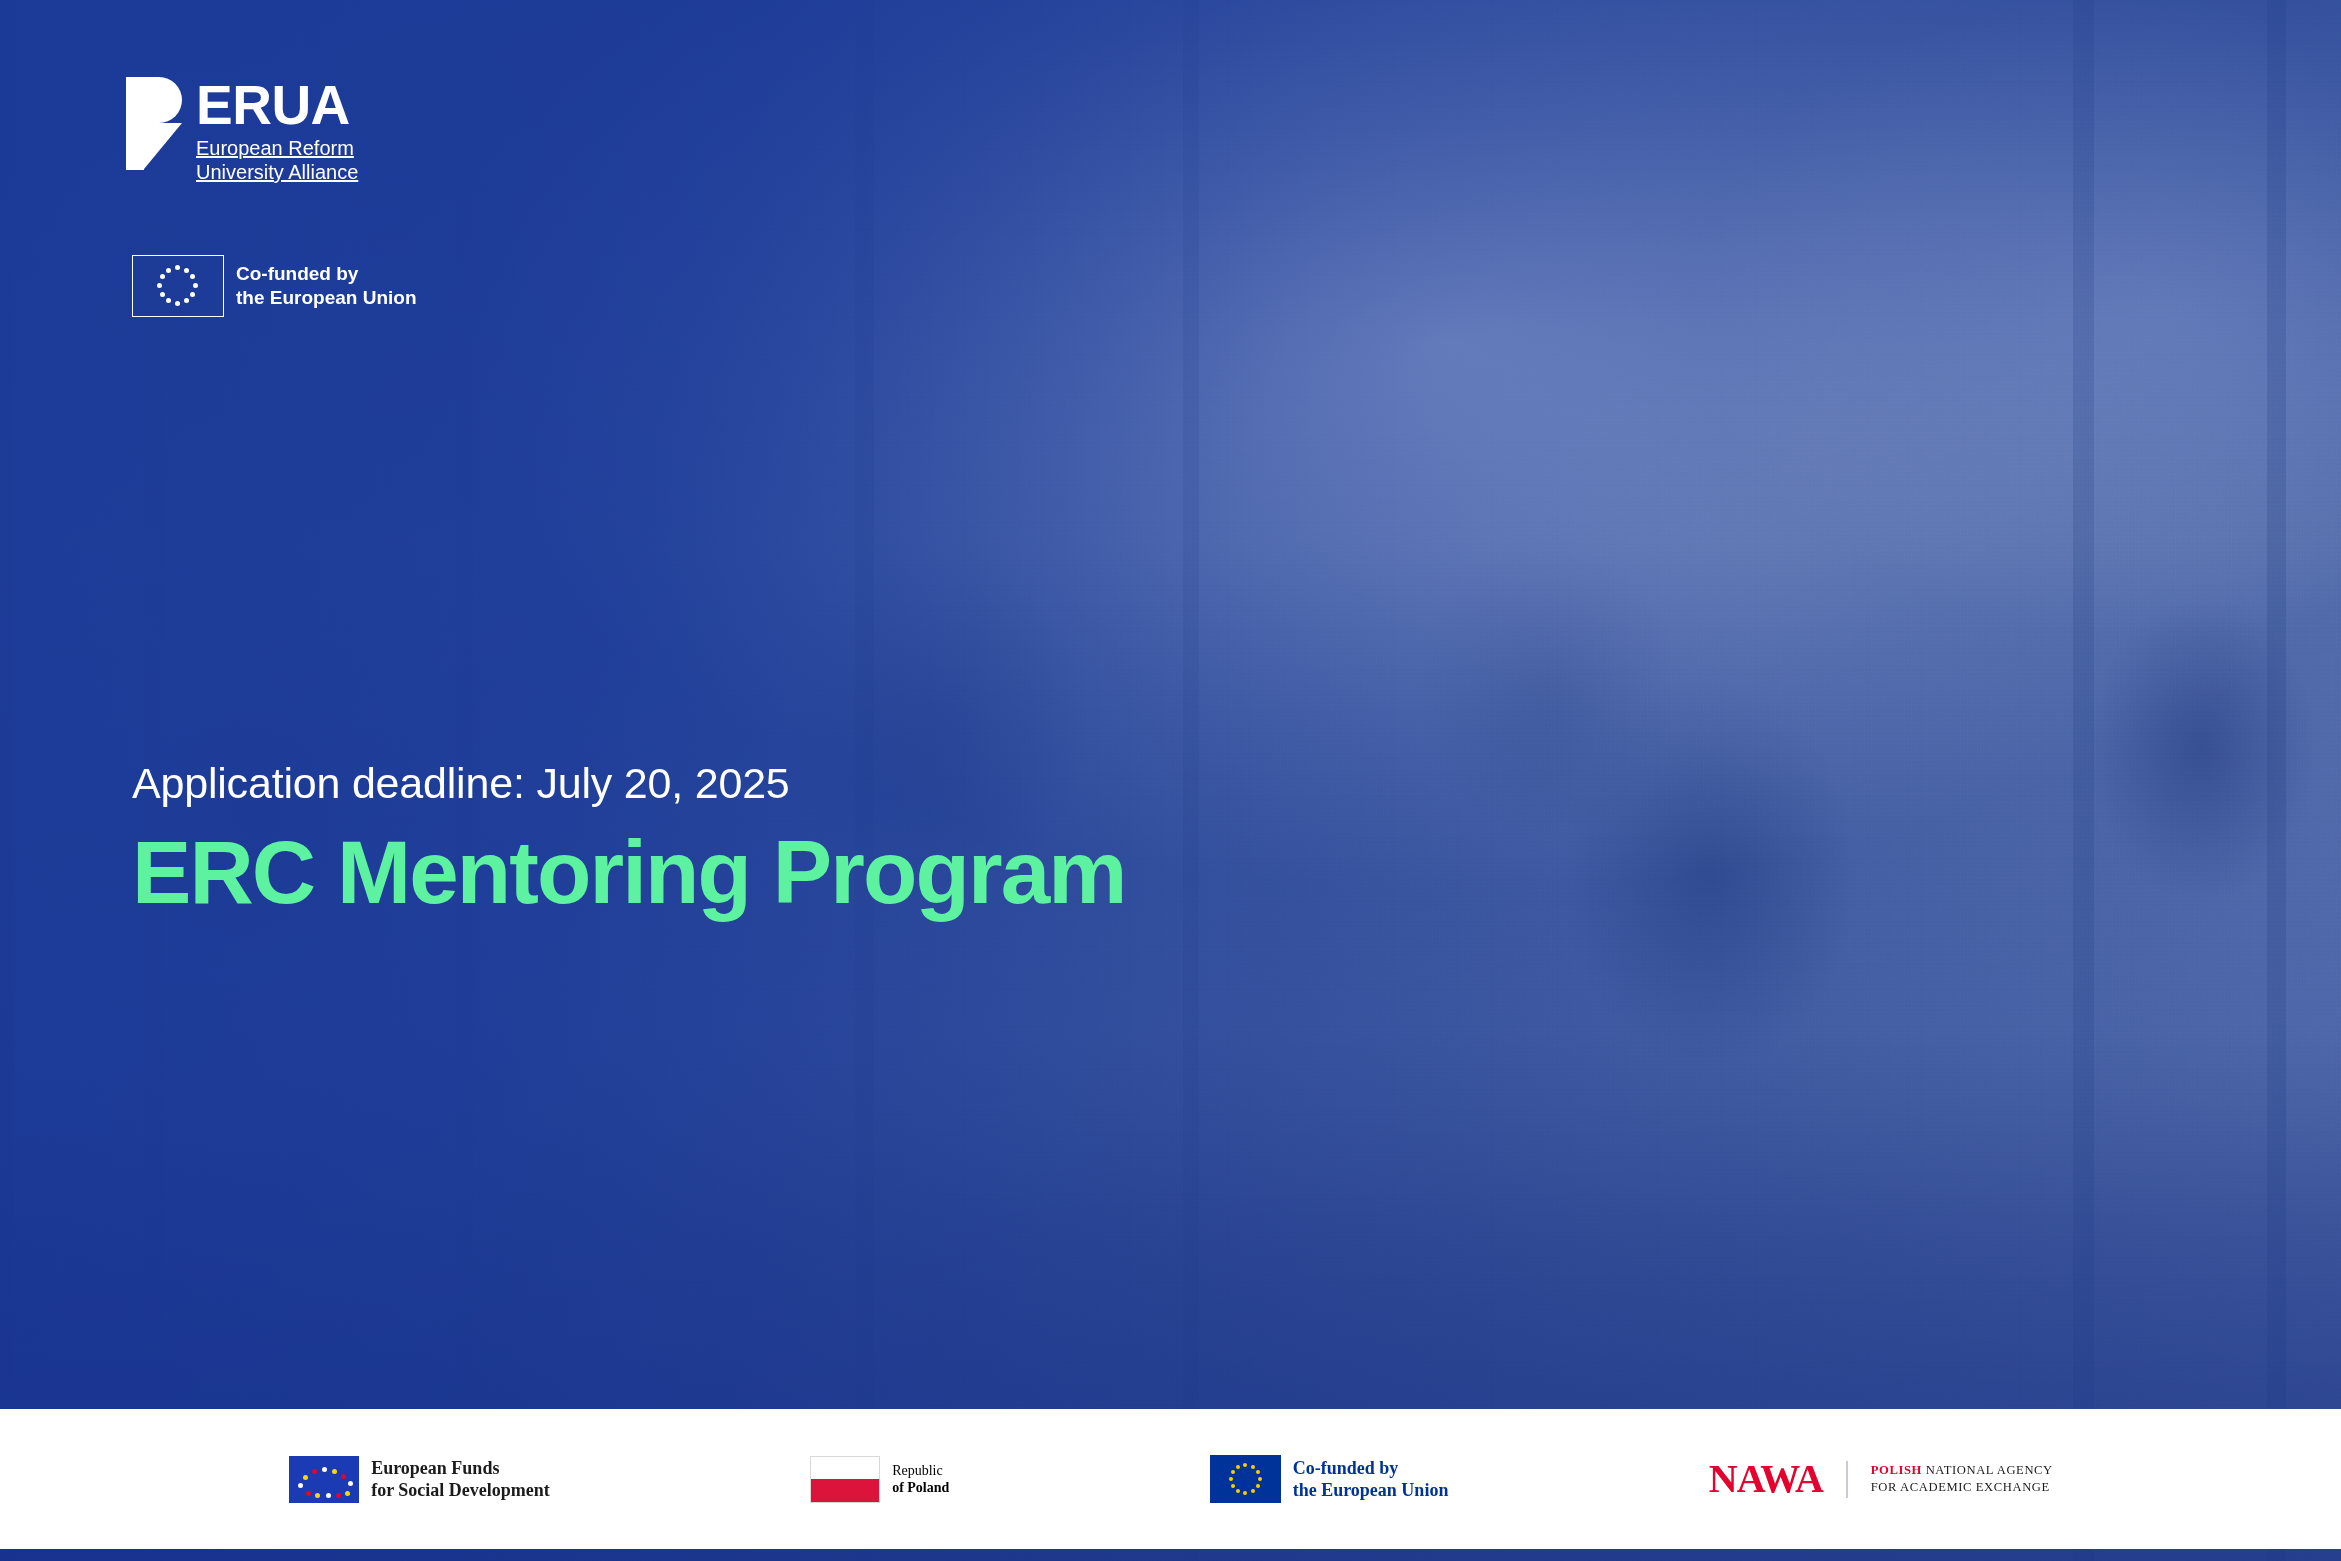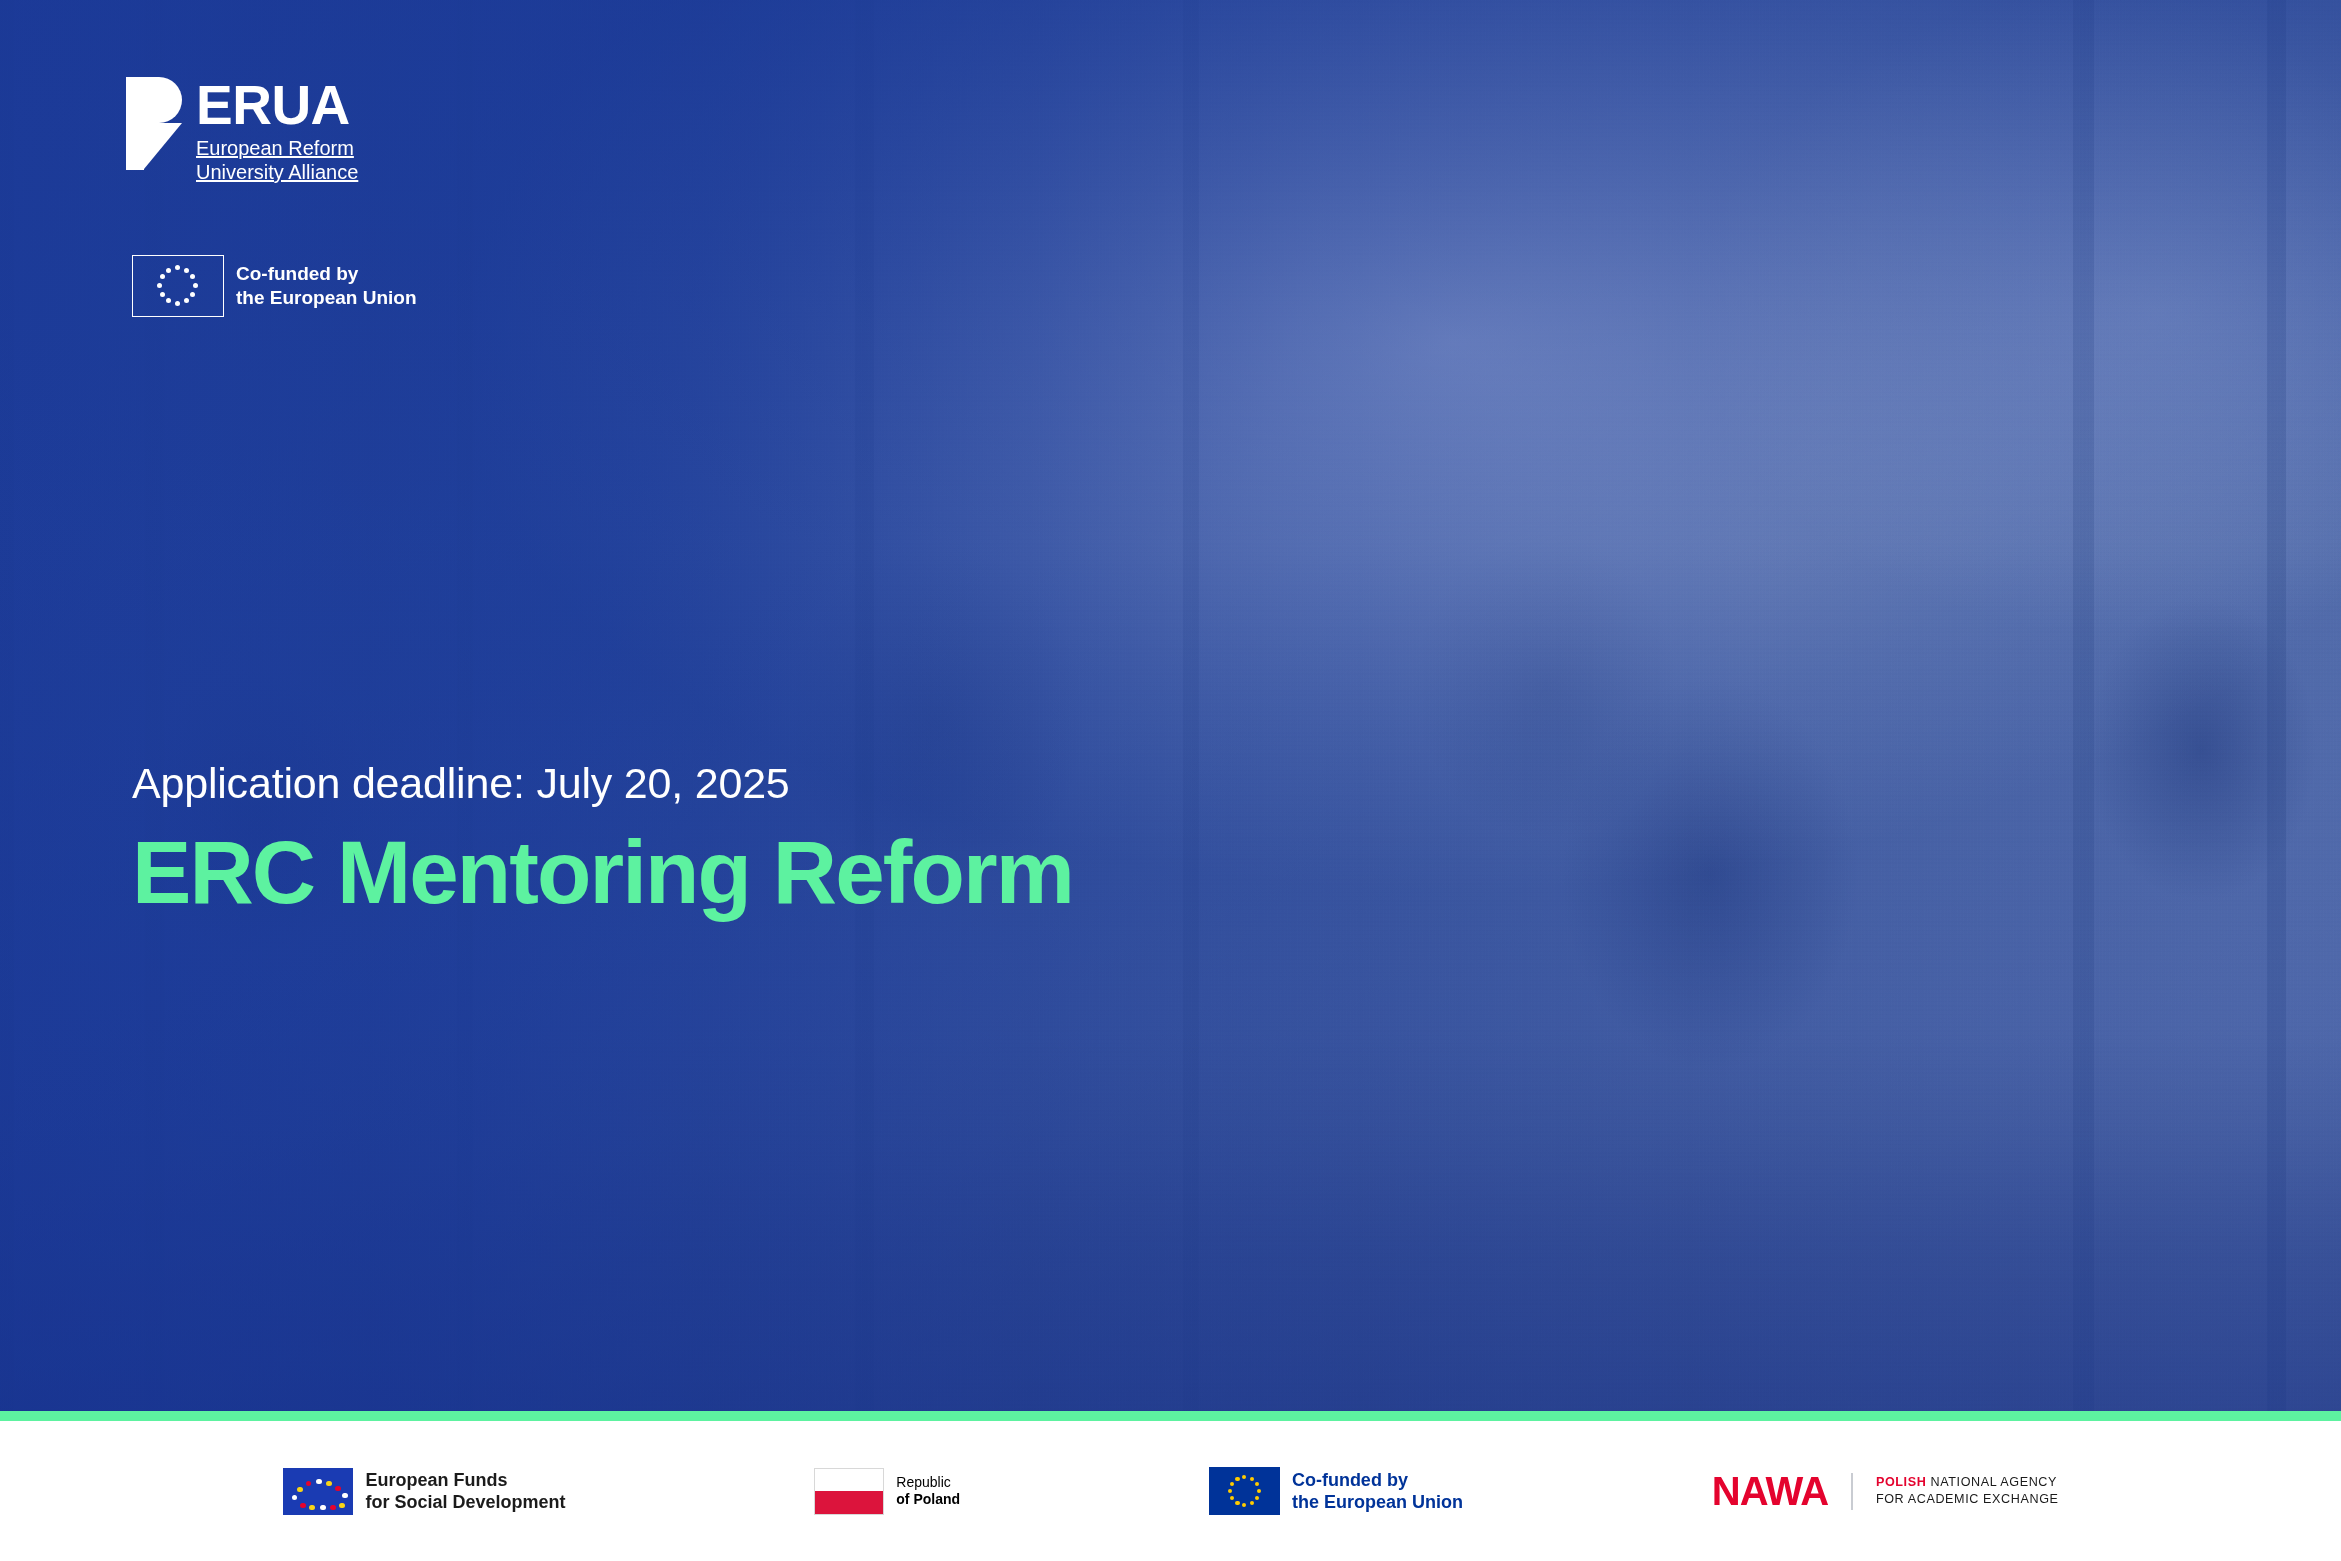--- a/index.html
+++ b/index.html
@@ -94,22 +94,22 @@
   }
   .subtitle { font-size:51px; font-weight:400; color:#5df2a0; letter-spacing:-0.5px; margin-top:4.7px; }
 
   .when { position:absolute; left:135px; top:1216px; }
   .when-line1 { font-size:40px; color:#fff; font-weight:400; letter-spacing:-0.2px; }
   .when-line2 { font-size:40px; color:#fff; font-weight:700; letter-spacing:-0.2px; margin-top:5.6px; }
 
   
   .green-bar { position:absolute; left:0; bottom:140px; width:100%; height:10.3px; background:#5df2a0; }
   .footer {
-    position:absolute; left:0; bottom:0; width:100%; height:140px; background:#fff;
-    display:flex; align-items:center; justify-content:space-around; padding:0 159px;
+    position:absolute; left:0; bottom:12px; width:100%; height:140px; background:#fff;
+    display:flex; align-items:center; justify-content:space-around; padding:0 159px;font-family:Liberation Serif, serif;
   }
   .f-item { display:flex; align-items:center; gap:12px; }
 
   
   .ef-flag { width:70px; height:47px; background:#1a3bb3; position:relative; overflow:hidden; }
   .ef-text { font-size:18px; font-weight:700; color:#1b1b1b; line-height:1.25; }
 
   .pl-flag { width:70px; height:47px; border:0.5px solid #d8d8d8; }
   .pl-flag .top { height:50%; background:#fff; }
   .pl-flag .bot { height:50%; background:#dc143c; }
@@ -165,21 +165,21 @@
         <div style="position: absolute; width: 5.2px; height: 5.2px; background: rgb(255, 255, 255); border-radius: 50%; left: 33px; top: 11.5px;"></div>
       </div>
     <div class="eu-caption">
       <div>Co-funded by</div>
       <div>the European Union</div>
     </div>
   </div>
 
   <div class="copy">
     <div class="deadline">Application deadline: July 20, 2025</div>
-    <div class="title">ERC Mentoring Reform</div>
+    <div class="title">ERC Mentoring Program</div>
   </div>
 
   <div class="when">
   </div>
 
   <div class="green-bar"></div>
 
   <div class="footer">
 
     <div class="f-item">

